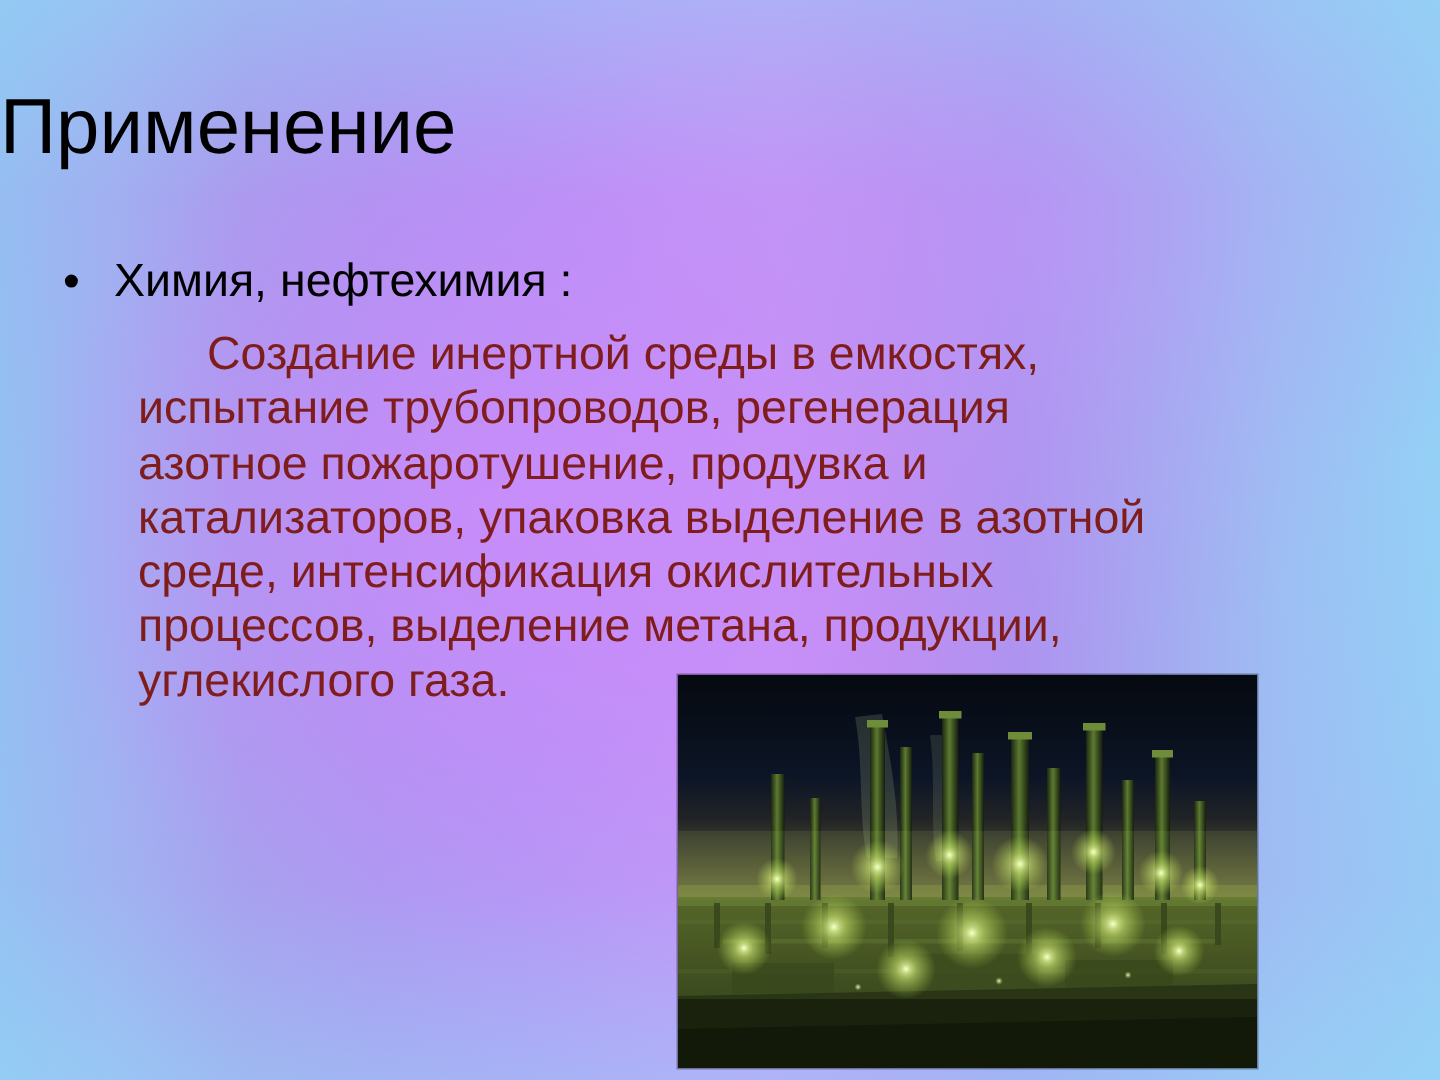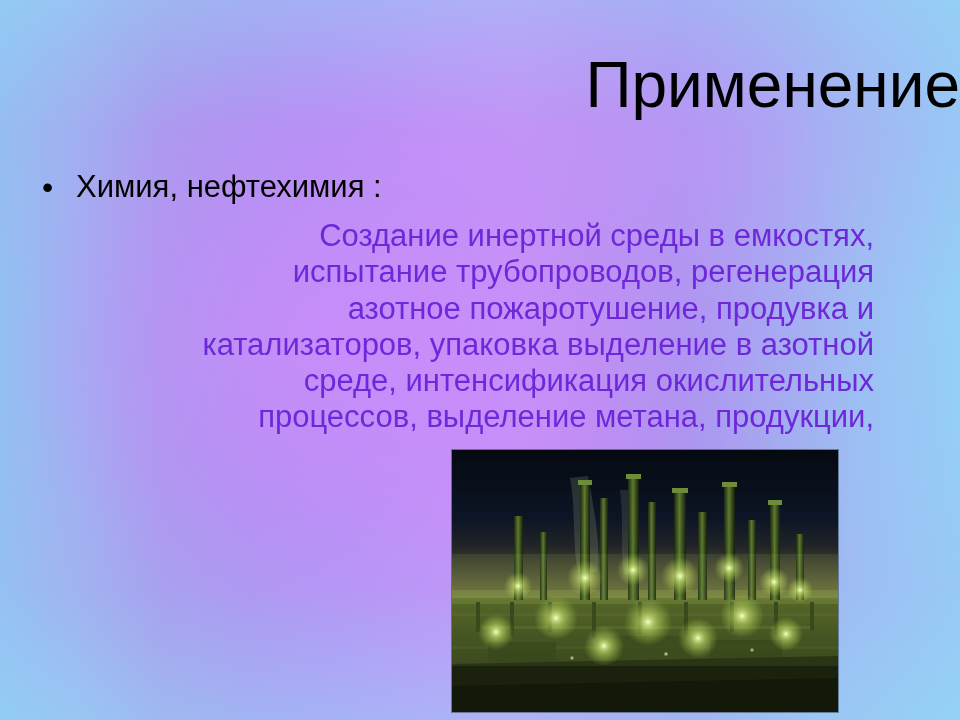--- a/index.html
+++ b/index.html
@@ -61,22 +61,22 @@
       rgba(196,150,250,0.45) 0%,
       rgba(190,155,248,0.18) 50%,
       rgba(180,170,245,0) 100%);
   }
 
   #title {
     position: absolute;
     left: 0;
     top: 52px;
     width: 960px;
-    text-align: right;
-    font-size: 64px;
+    text-align: left;
+    font-size: 52px;
     line-height: 66px;
     color: #000000;
     letter-spacing: 0px;
     white-space: nowrap;
   }
 
   #bullet-row {
     position: absolute;
     left: 42px;
     top: 168px;
@@ -94,27 +94,26 @@
   #bullet-label {
     font-size: 31px;
     line-height: 38px;
     color: #000;
     white-space: nowrap;
     text-align: center;
   }
 
   #body-text {
     position: absolute;
-    left: 64px;
+    left: 92px;
     top: 218px;
     width: 810px;
     font-size: 31px;
     line-height: 36.3px;
-    color: #6d28d9;
-    text-align: right;
+    color: #7f1d1d;
   }
   #body-text .ln {
     white-space: nowrap;
     display: block;
   }
   #body-text .ln.indent {
     padding-left: 46px;
   }
 
   
@@ -151,20 +150,21 @@
     <span id="bullet-label">Химия, нефтехимия :</span>
   </div>
 
   <div id="body-text">
     <span class="ln indent">Создание инертной среды в емкостях,</span>
     <span class="ln">испытание трубопроводов, регенерация</span>
     <span class="ln">азотное пожаротушение, продувка и</span>
     <span class="ln">катализаторов, упаковка выделение в азотной</span>
     <span class="ln">среде, интенсификация окислительных</span>
     <span class="ln">процессов, выделение метана, продукции,</span>
+    <span class="ln">углекислого газа.</span>
   </div>
 
   <div id="photo">
     <svg viewBox="0 0 386 262" preserveAspectRatio="none" aria-hidden="true">
       <defs>
         <linearGradient id="skyG" x1="0" y1="0" x2="0" y2="1">
           <stop offset="0" stop-color="#050910"></stop>
           <stop offset="0.45" stop-color="#0c1526"></stop>
           <stop offset="0.72" stop-color="#2a2a26"></stop>
           <stop offset="1" stop-color="#4b4422"></stop>

